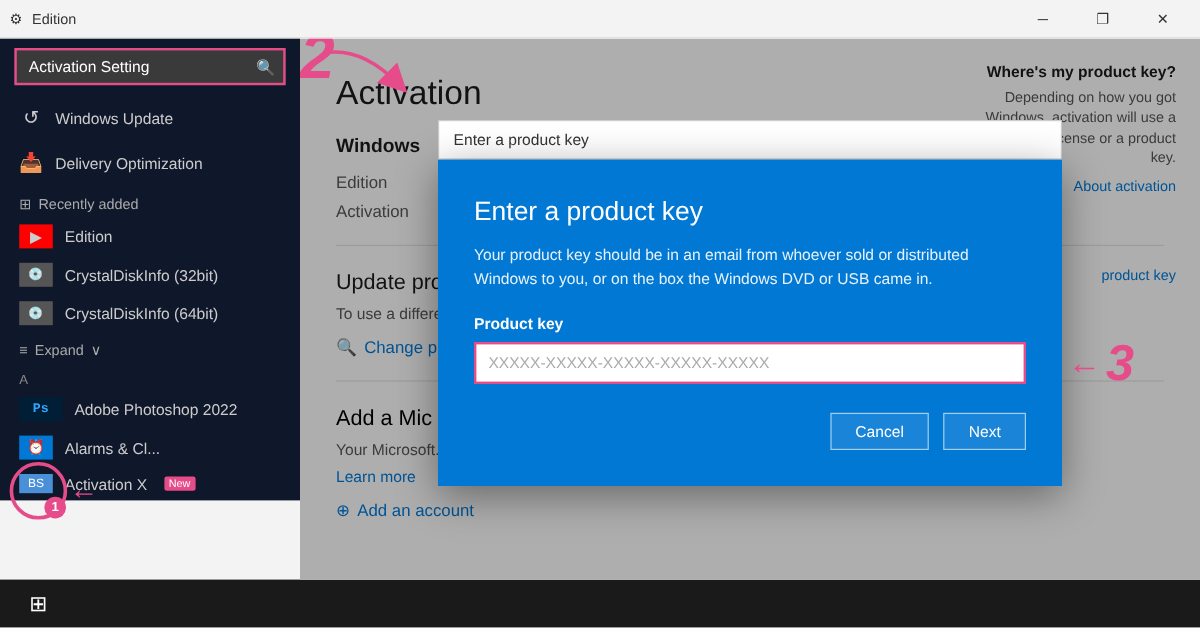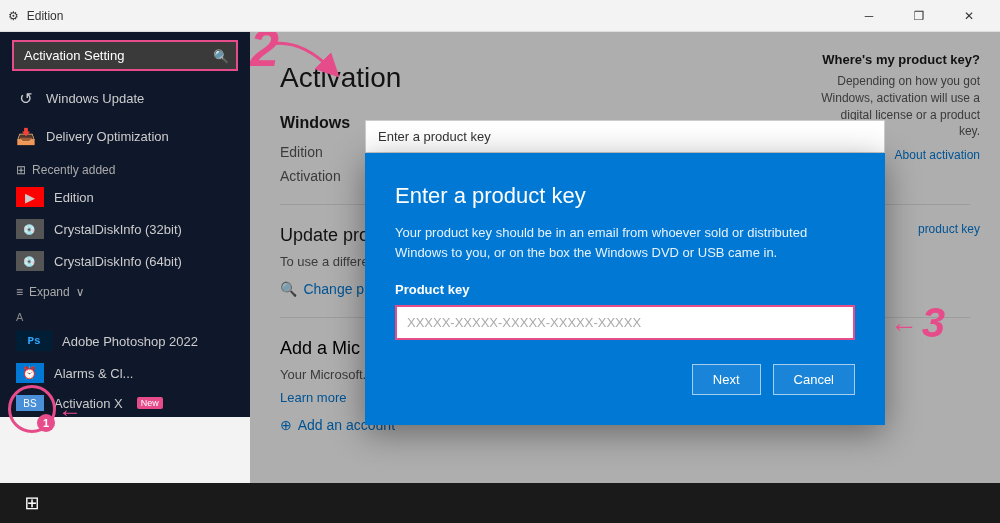--- a/index.html
+++ b/index.html
@@ -251,21 +251,21 @@
     .right-info-link { color: #0078d4; cursor: pointer; margin-top: 8px; display: block; }
 
     
     .modal-overlay {
       position: absolute;
       top: 0; left: 0; right: 0; bottom: 0;
       background: rgba(0,0,0,0.3);
       display: flex;
       align-items: flex-start;
       justify-content: center;
-      padding-top: 88px;
+      padding-top: 68px;
       z-index: 200;
     }
 
     .product-key-bar {
       background: #fff;
       border: 1px solid #ccc;
       width: 520px;
       padding: 8px 12px;
       font-size: 13px;
       color: #333;
@@ -536,22 +536,22 @@
             <input class="modal-input" type="text" placeholder="XXXXX-XXXXX-XXXXX-XXXXX-XXXXX" style="">
 
             
             <div style="position:absolute;right:-90px;top:50%;transform:translateY(-50%);display:flex;align-items:center;gap:4px;pointer-events:none;">
               <span style="color:#e74c8a;font-size:28px;font-weight:900;font-style:italic;">←</span>
               <span style="color:#e74c8a;font-size:42px;font-weight:900;font-style:italic;line-height:1;">3</span>
             </div>
           </div>
 
           <div class="modal-footer">
+            <button class="modal-btn">Cancel</button>
             <button class="modal-btn">Next</button>
-            <button class="modal-btn">Cancel</button>
           </div>
 
         </div>
       </div>
     </div>
 
   </div>
 </div>
 
 <div class="bottom-taskbar">

